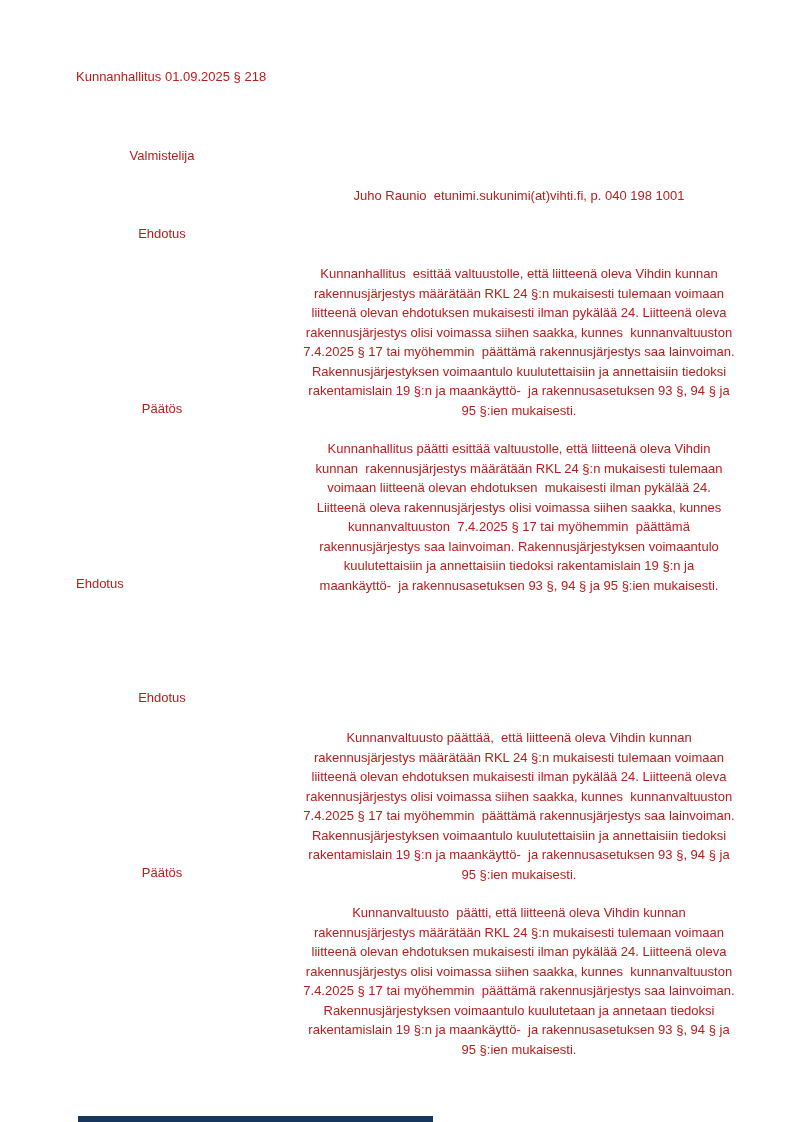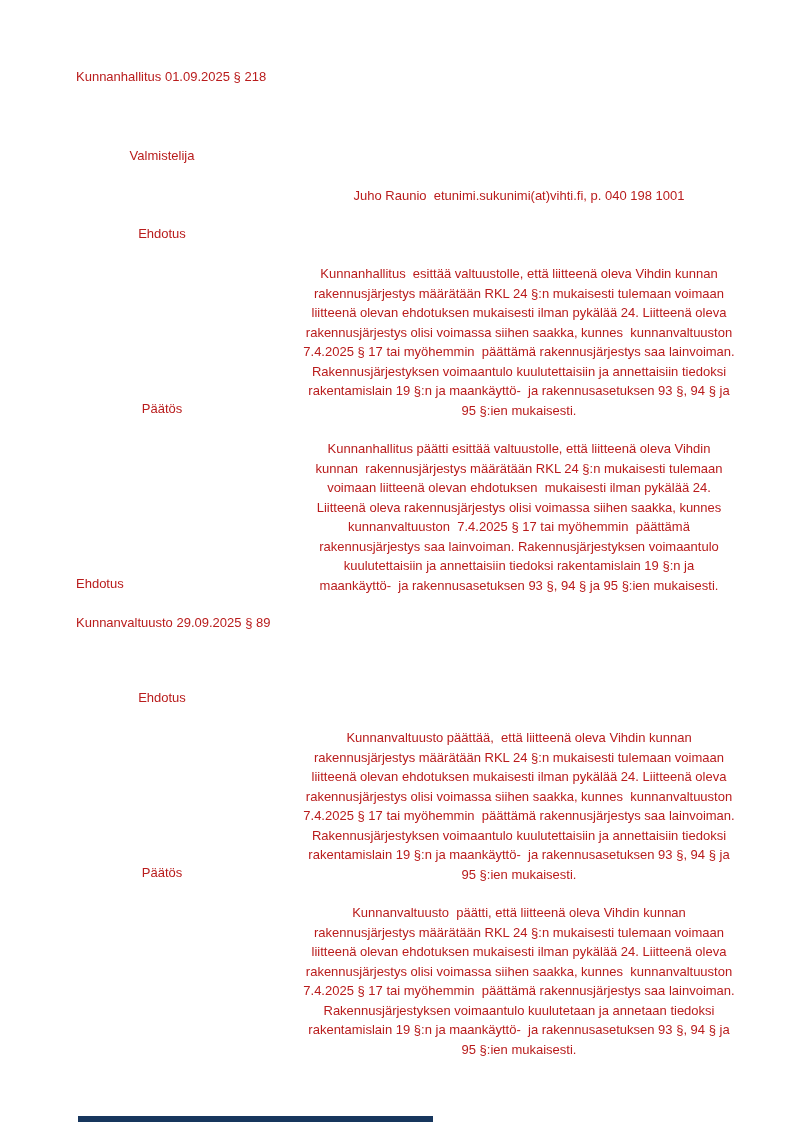--- a/index.html
+++ b/index.html
@@ -83,21 +83,20 @@
 voimaan liitteenä olevan ehdotuksen  mukaisesti ilman pykälää 24.
 Liitteenä oleva rakennusjärjestys olisi voimassa siihen saakka, kunnes
 kunnanvaltuuston  7.4.2025 § 17 tai myöhemmin  päättämä
 rakennusjärjestys saa lainvoiman. Rakennusjärjestyksen voimaantulo
 kuulutettaisiin ja annettaisiin tiedoksi rakentamislain 19 §:n ja
 maankäyttö-  ja rakennusasetuksen 93 §, 94 § ja 95 §:ien mukaisesti.</div>
   </div>
 
   <div class="single-line" style="top: 574px;">Ehdotus</div>
 
-  <div class="single-line" style="top: 613px;">Kunnanvaltuusto 29.09.2025 § 89</div>
 
   <div class="row" style="top: 688px;">
     <div class="label-col">Ehdotus</div>
     <div class="content-col">Kunnanvaltuusto päättää,  että liitteenä oleva Vihdin kunnan
 rakennusjärjestys määrätään RKL 24 §:n mukaisesti tulemaan voimaan
 liitteenä olevan ehdotuksen mukaisesti ilman pykälää 24. Liitteenä oleva
 rakennusjärjestys olisi voimassa siihen saakka, kunnes  kunnanvaltuuston
 7.4.2025 § 17 tai myöhemmin  päättämä rakennusjärjestys saa lainvoiman.
 Rakennusjärjestyksen voimaantulo kuulutettaisiin ja annettaisiin tiedoksi
 rakentamislain 19 §:n ja maankäyttö-  ja rakennusasetuksen 93 §, 94 § ja

